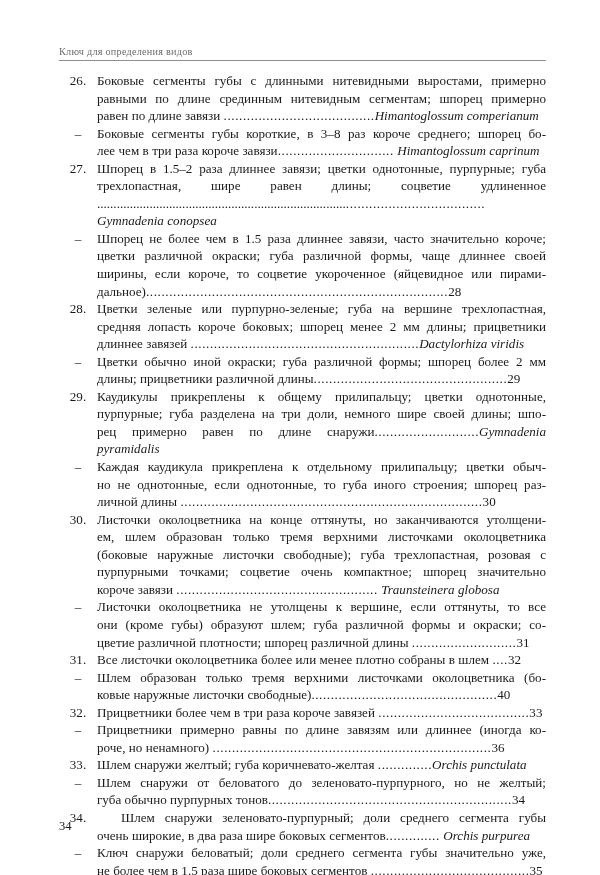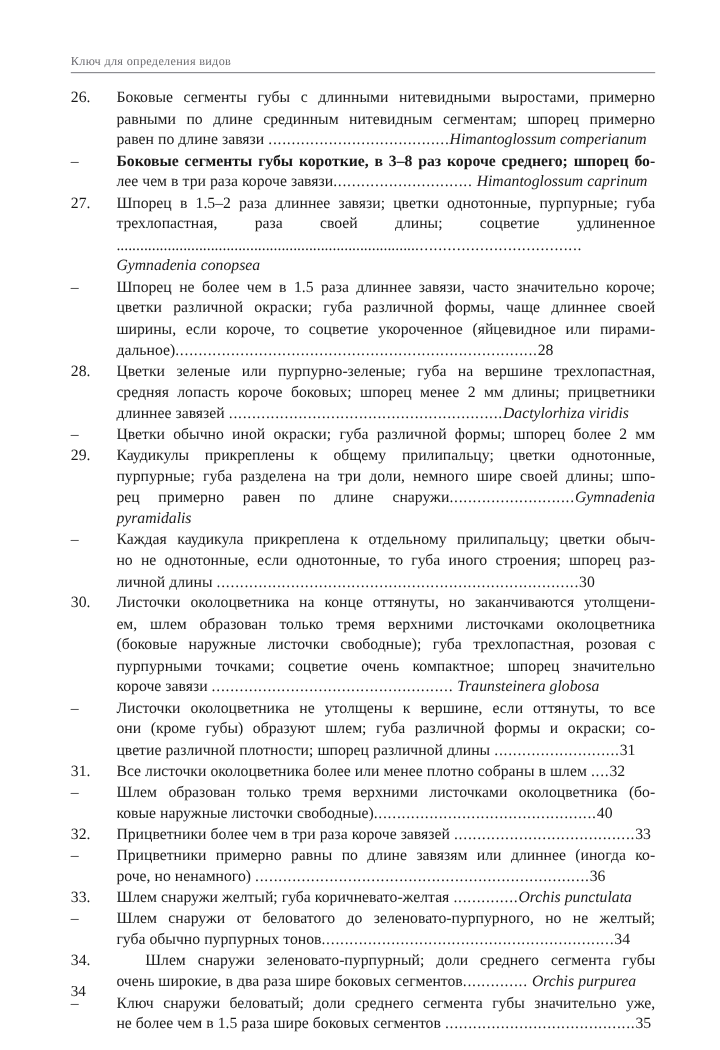--- a/index.html
+++ b/index.html
@@ -55,21 +55,21 @@
   .couplet-row {
     display: flex;
     align-items: flex-start;
     width: 100%;
   }
 
   .lead-marker {
     flex: 0 0 38px;
     font-size: 13.1px;
     line-height: 17.55px;
-    text-align: left;
+    text-align: center;
     white-space: nowrap;
   }
 
   .lead-body {
     flex: 1 1 auto;
     font-size: 13.1px;
     line-height: 17.55px;
     text-align: justify;
     text-justify: inter-word;
     hyphens: none;
@@ -120,29 +120,29 @@
         <div class="lead-marker">26.</div>
         <div class="lead-body">
           <div class="ln j" style="white-space: normal; text-align-last: justify;">Боковые сегменты губы с длинными нитевидными выростами, примерно</div>
           <div class="ln j" style="white-space: normal; text-align-last: justify;">равными по длине срединным нитевидным сегментам; шпорец примерно</div>
           <div class="ln" style="white-space: normal;"><span>равен по длине завязи </span><span class="dots">.......................................</span><span class="ital">Himantoglossum comperianum</span></div>
         </div>
       </div>
       <div class="couplet-row">
         <div class="lead-marker">–</div>
         <div class="lead-body">
-          <div class="ln j" style="white-space: normal; text-align-last: justify; font-weight: bold;">Боковые сегменты губы короткие, в 3–8 раз короче среднего; шпорец бо-</div>
+          <div class="ln j" style="white-space: normal; text-align-last: justify;">Боковые сегменты губы короткие, в 3–8 раз короче среднего; шпорец бо-</div>
           <div class="ln" style="white-space: normal;"><span>лее чем в три раза короче завязи</span><span class="dots">..............................</span><span class="ital"> Himantoglossum caprinum</span></div>
         </div>
       </div>
       <div class="couplet-row">
         <div class="lead-marker">27.</div>
         <div class="lead-body">
           <div class="ln j" style="white-space: normal; text-align-last: justify;">Шпорец в 1.5–2 раза длиннее завязи; цветки однотонные, пурпурные; губа</div>
-          <div class="ln j" style="white-space: normal; text-align-last: justify;">трехлопастная, раза своей длины; соцветие удлиненное </div>
+          <div class="ln j" style="white-space: normal; text-align-last: justify;">трехлопастная, шире равен длины; соцветие удлиненное </div>
           <div class="ln" style="white-space: normal;"><span>............................................................................</span><span class="dots">....................................</span><span class="ital"> Gymnadenia conopsea</span></div>
         </div>
       </div>
       <div class="couplet-row">
         <div class="lead-marker">–</div>
         <div class="lead-body">
           <div class="ln j" style="white-space: normal; text-align-last: justify;">Шпорец не более чем в 1.5 раза длиннее завязи, часто значительно короче;</div>
           <div class="ln j" style="white-space: normal; text-align-last: justify;">цветки различной окраски; губа различной формы, чаще длиннее своей</div>
           <div class="ln j" style="white-space: normal; text-align-last: justify;">ширины, если короче, то соцветие укороченное (яйцевидное или пирами-</div>
           <div class="ln" style="white-space: normal;"><span>дальное)</span><span class="dots">..............................................................................</span><span>28</span></div>
@@ -153,20 +153,21 @@
         <div class="lead-body">
           <div class="ln j" style="white-space: normal; text-align-last: justify;">Цветки зеленые или пурпурно-зеленые; губа на вершине трехлопастная,</div>
           <div class="ln j" style="white-space: normal; text-align-last: justify;">средняя лопасть короче боковых; шпорец менее 2 мм длины; прицветники</div>
           <div class="ln" style="white-space: normal;"><span>длиннее завязей </span><span class="dots">...........................................................</span><span class="ital">Dactylorhiza viridis</span></div>
         </div>
       </div>
       <div class="couplet-row">
         <div class="lead-marker">–</div>
         <div class="lead-body">
           <div class="ln j" style="white-space: normal; text-align-last: justify;">Цветки обычно иной окраски; губа различной формы; шпорец более 2 мм</div>
+          <div class="ln" style="white-space: normal;"><span>длины; прицветники различной длины</span><span class="dots">..................................................</span><span>29</span></div>
         </div>
       </div>
       <div class="couplet-row">
         <div class="lead-marker">29.</div>
         <div class="lead-body">
           <div class="ln j" style="white-space: normal; text-align-last: justify;">Каудикулы прикреплены к общему прилипальцу; цветки однотонные,</div>
           <div class="ln j" style="white-space: normal; text-align-last: justify;">пурпурные; губа разделена на три доли, немного шире своей длины; шпо-</div>
           <div class="ln" style="white-space: normal;"><span>рец примерно равен по длине снаружи</span><span class="dots">...........................</span><span class="ital">Gymnadenia pyramidalis</span></div>
         </div>
       </div>

